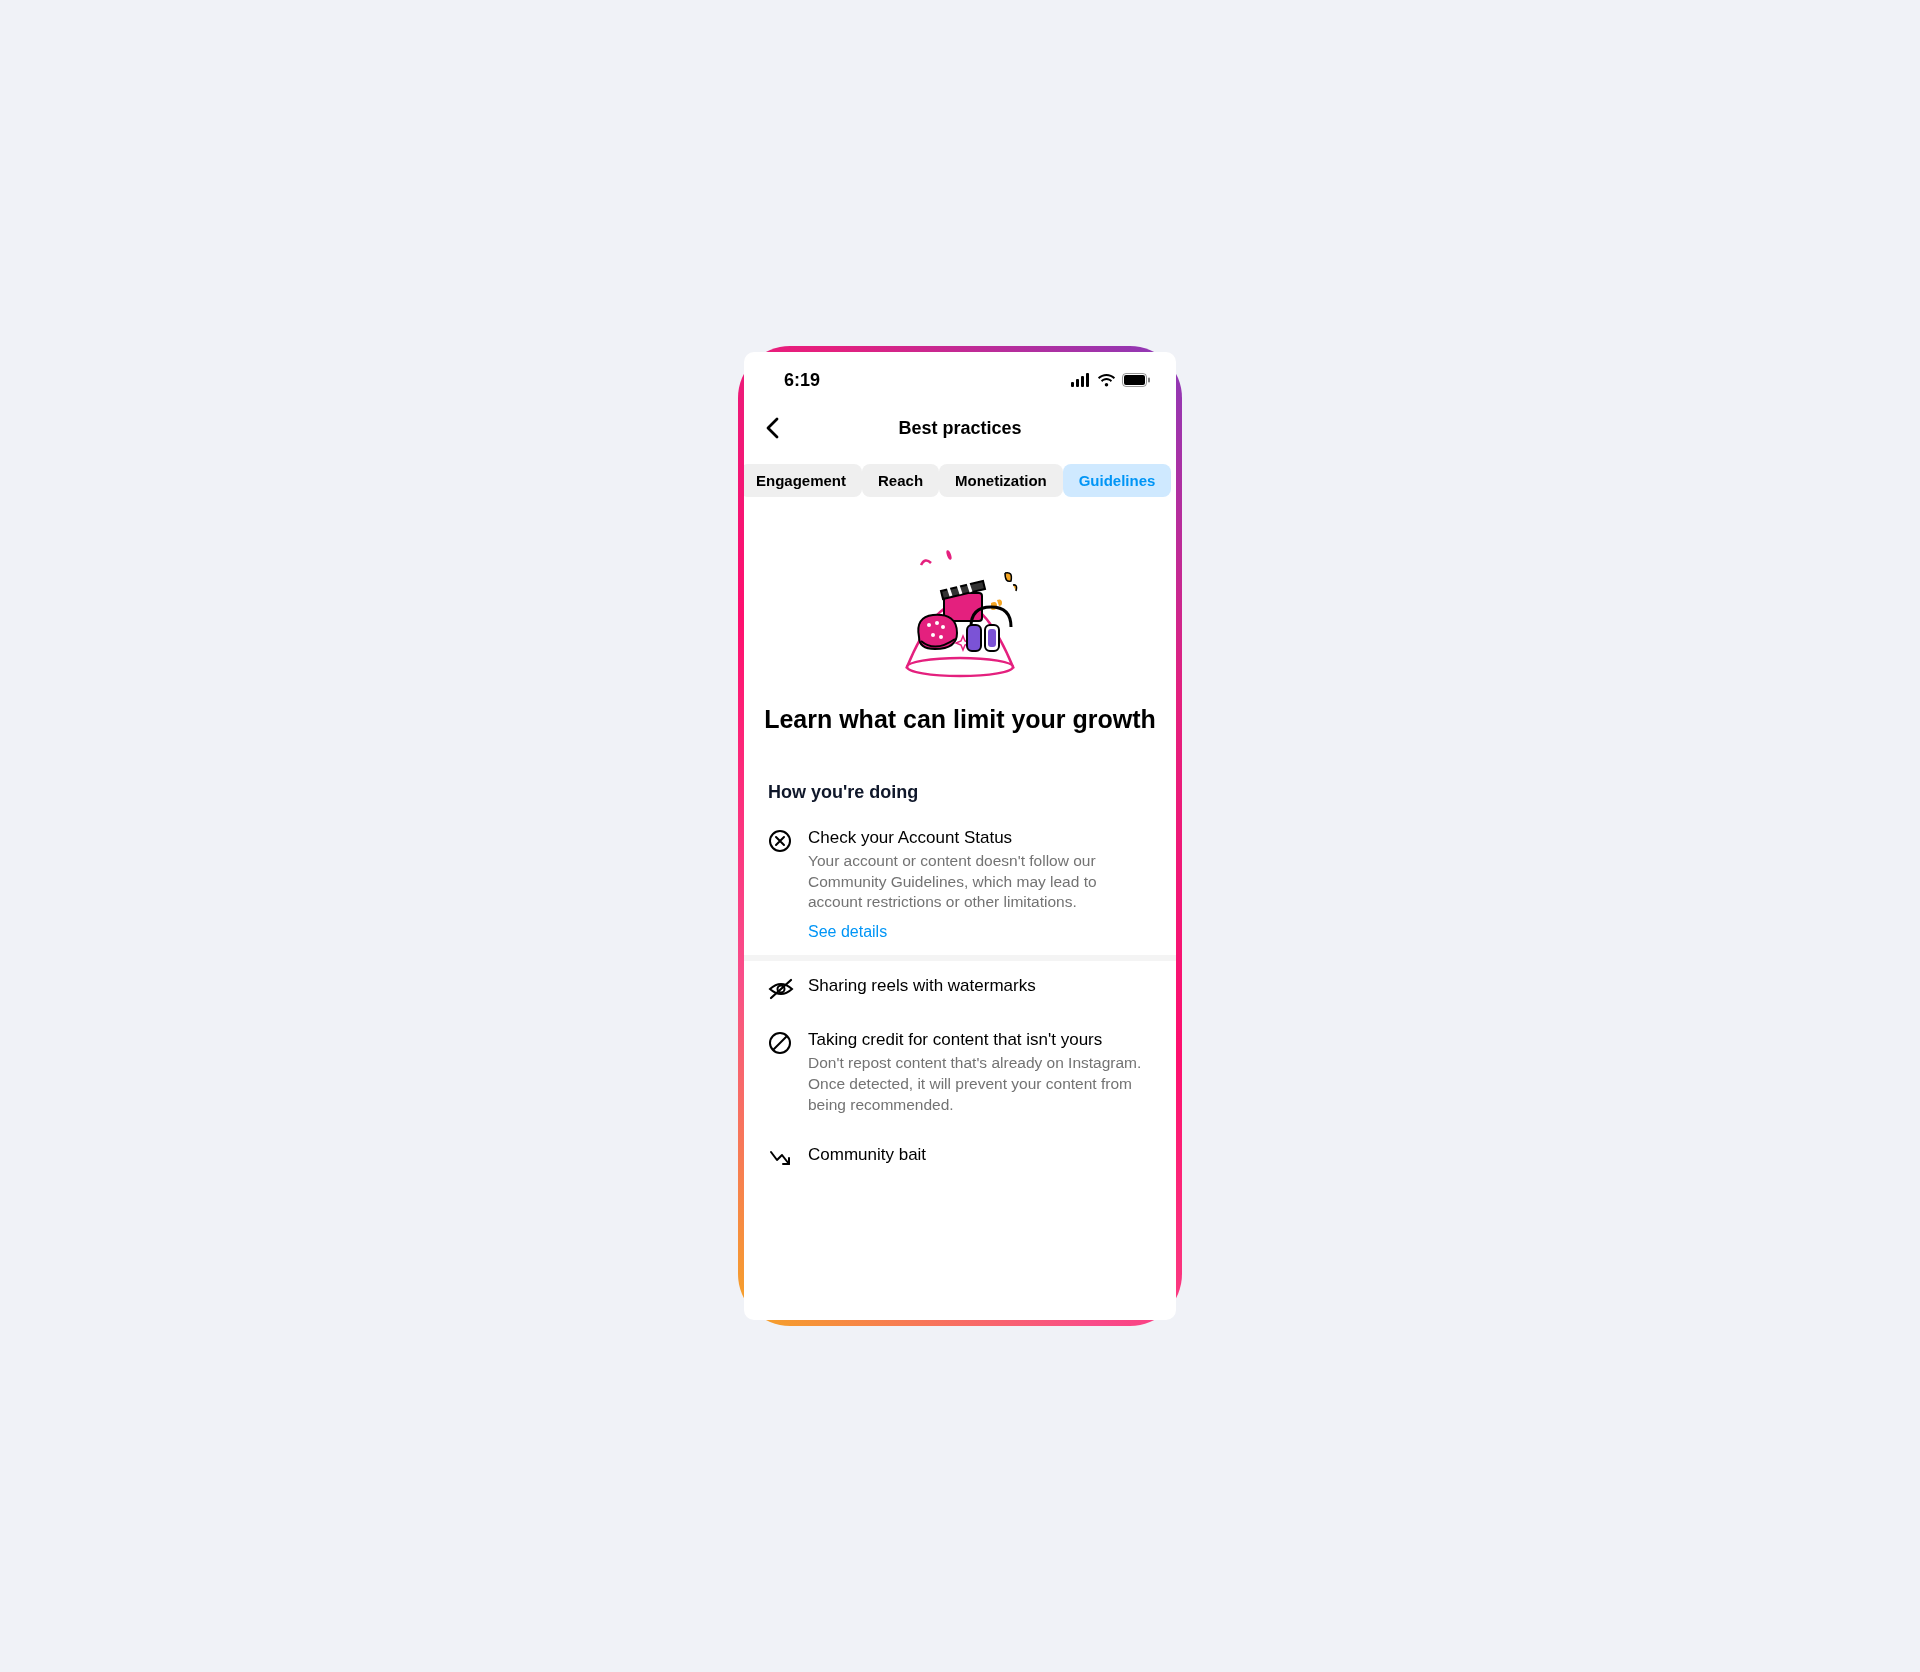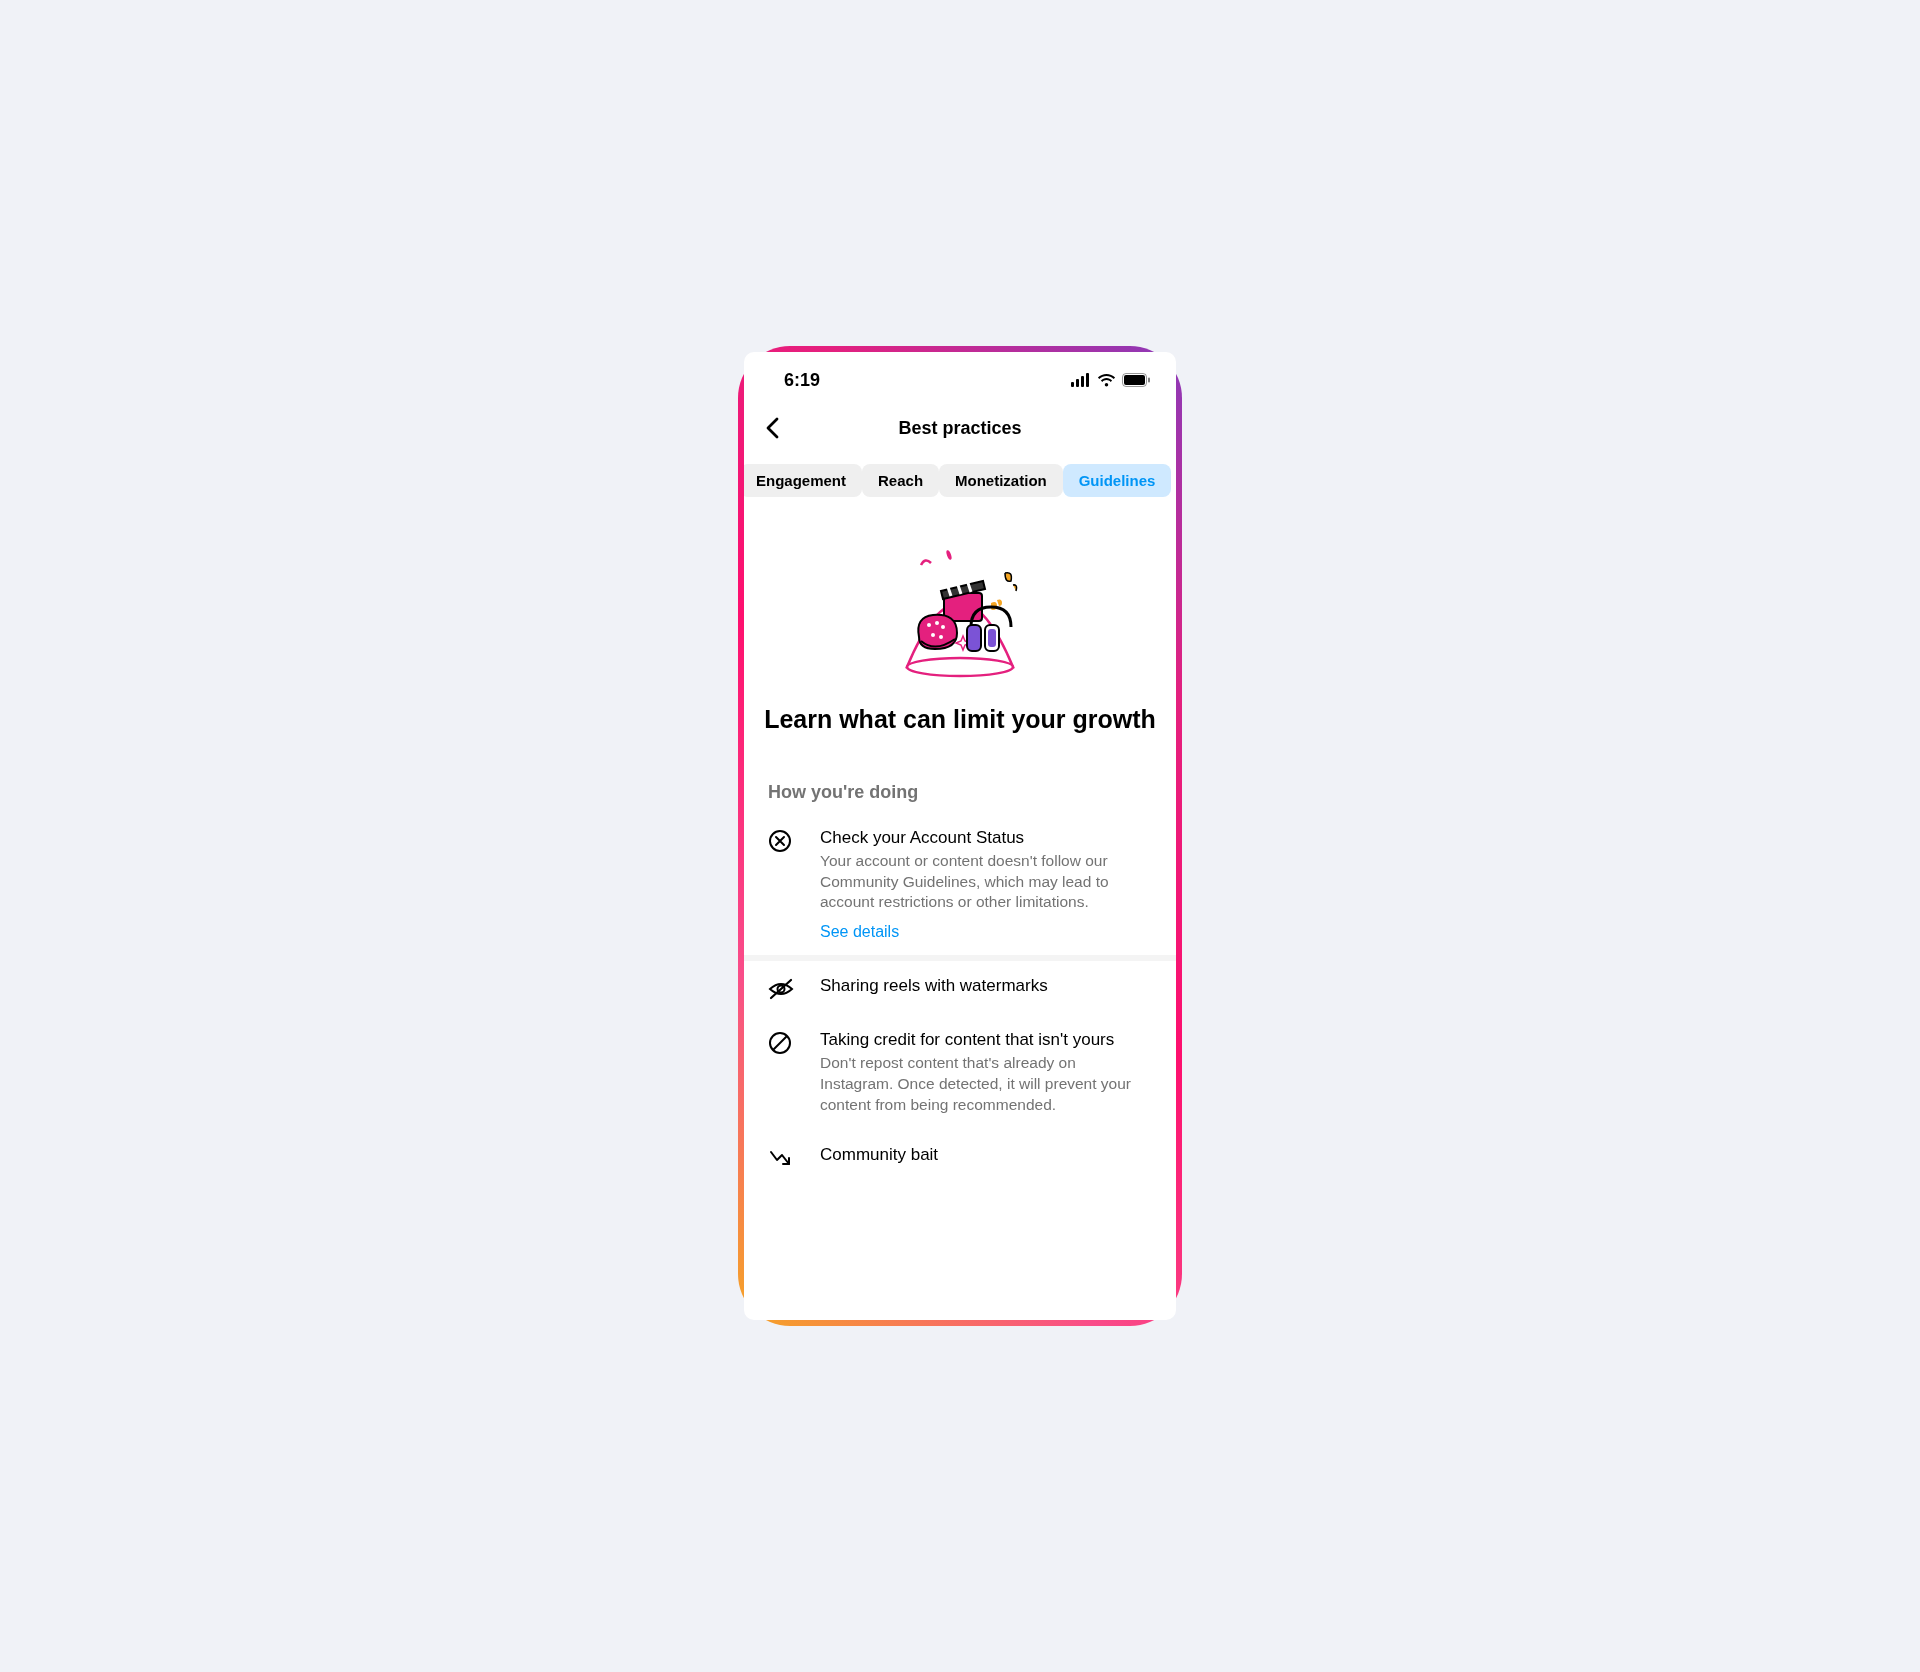--- a/index.html
+++ b/index.html
@@ -135,26 +135,26 @@
       font-size: 25px;
       font-weight: 700;
       text-align: center;
       color: #000;
       line-height: 1.3;
     }
     
     .section-title {
       font-size: 18px;
       font-weight: 700;
-      color: #737373;
+      color: #0f172a;
       padding: 16px 24px 10px;
     }
     .item {
       display: flex;
-      gap: 28px;
+      gap: 16px;
       padding: 14px 24px;
     }
     .item-icon {
       flex-shrink: 0;
       width: 24px;
       height: 24px;
       margin-top: 2px;
     }
     .item-body {
       flex: 1;

